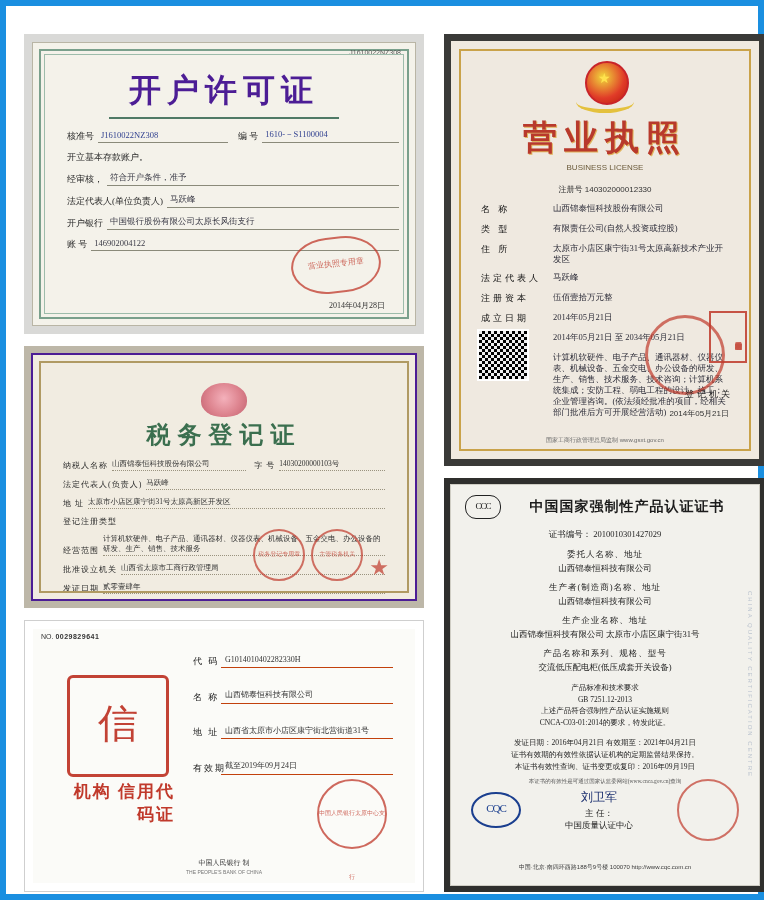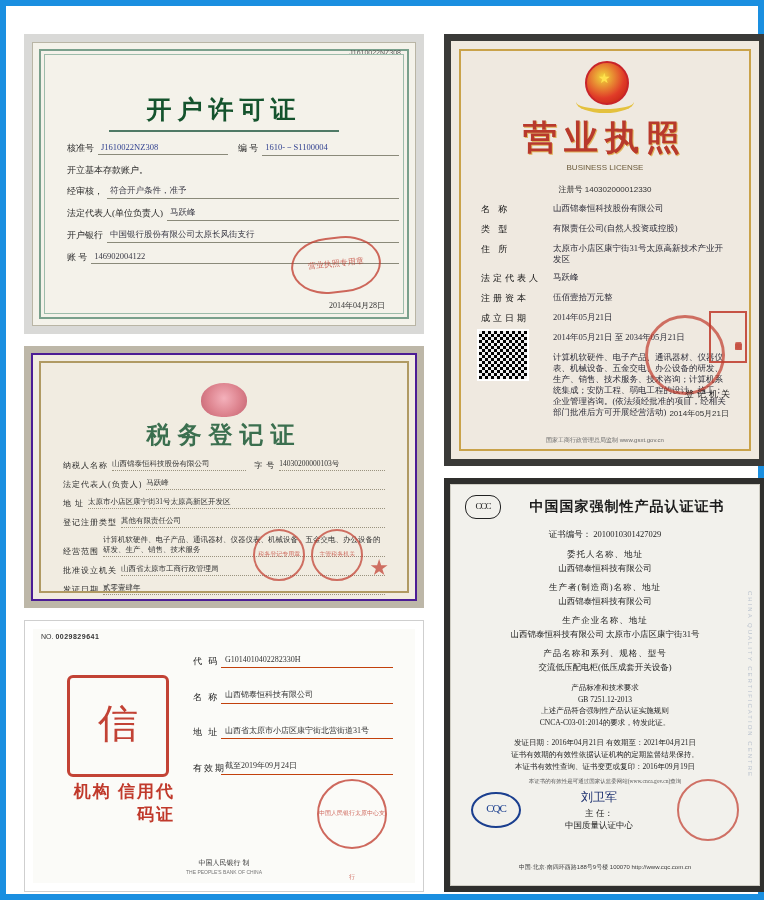--- a/index.html
+++ b/index.html
@@ -58,34 +58,34 @@
     content: "";
     position: absolute;
     left: 11px; top: 11px; right: 11px; bottom: 11px;
     border: 1px solid #9dbcab;
     pointer-events: none;
   }
   .bank-title {
     position: relative;
     text-align: center;
     font-family: "Liberation Serif", serif;
-    font-size: 25px;
+    font-size: 32px;
     font-weight: bold;
     letter-spacing: 6px;
-    color: #14532d;
-    margin: 38px 0 4px 0;
+    color: #4c1d95;
+    margin: 14px 0 4px 0;
   }
   .bank-title-underline {
     width: 230px; height: 2px; margin: 0 auto 10px auto;
     background: #4f7a66;
   }
   .bank-row {
     position: relative;
     display: flex;
-    align-items: flex-start;
+    align-items: center;
     font-family: "Liberation Serif", serif;
     font-size: 9px;
     color: #2a2a2a;
     margin: 0 0 8px 0;
     padding-left: 18px;
   }
   .bank-lbl { white-space: nowrap; margin-right: 4px; }
   .bank-val {
     flex: 1;
     border-bottom: 1px solid #8a8a7a;
@@ -709,21 +709,20 @@
           <div class="tax-row">
             <span class="k">法定代表人(负责人)</span>
             <span class="v">马跃峰</span>
           </div>
           <div class="tax-row">
             <span class="k">地 址</span>
             <span class="v">太原市小店区康宁街31号太原高新区开发区</span>
           </div>
           <div class="tax-row">
             <span class="k">登记注册类型</span>
-            <span class="v">其他有限责任公司</span>
           </div>
           <div class="tax-row">
             <span class="k">经营范围</span>
             <span class="v">计算机软硬件、电子产品、通讯器材、仪器仪表、机械设备、五金交电、办公设备的研发、生产、销售、技术服务</span>
           </div>
           <div class="tax-row">
             <span class="k">批准设立机关</span>
             <span class="v">山西省太原市工商行政管理局</span>
           </div>
           <div class="tax-row">

